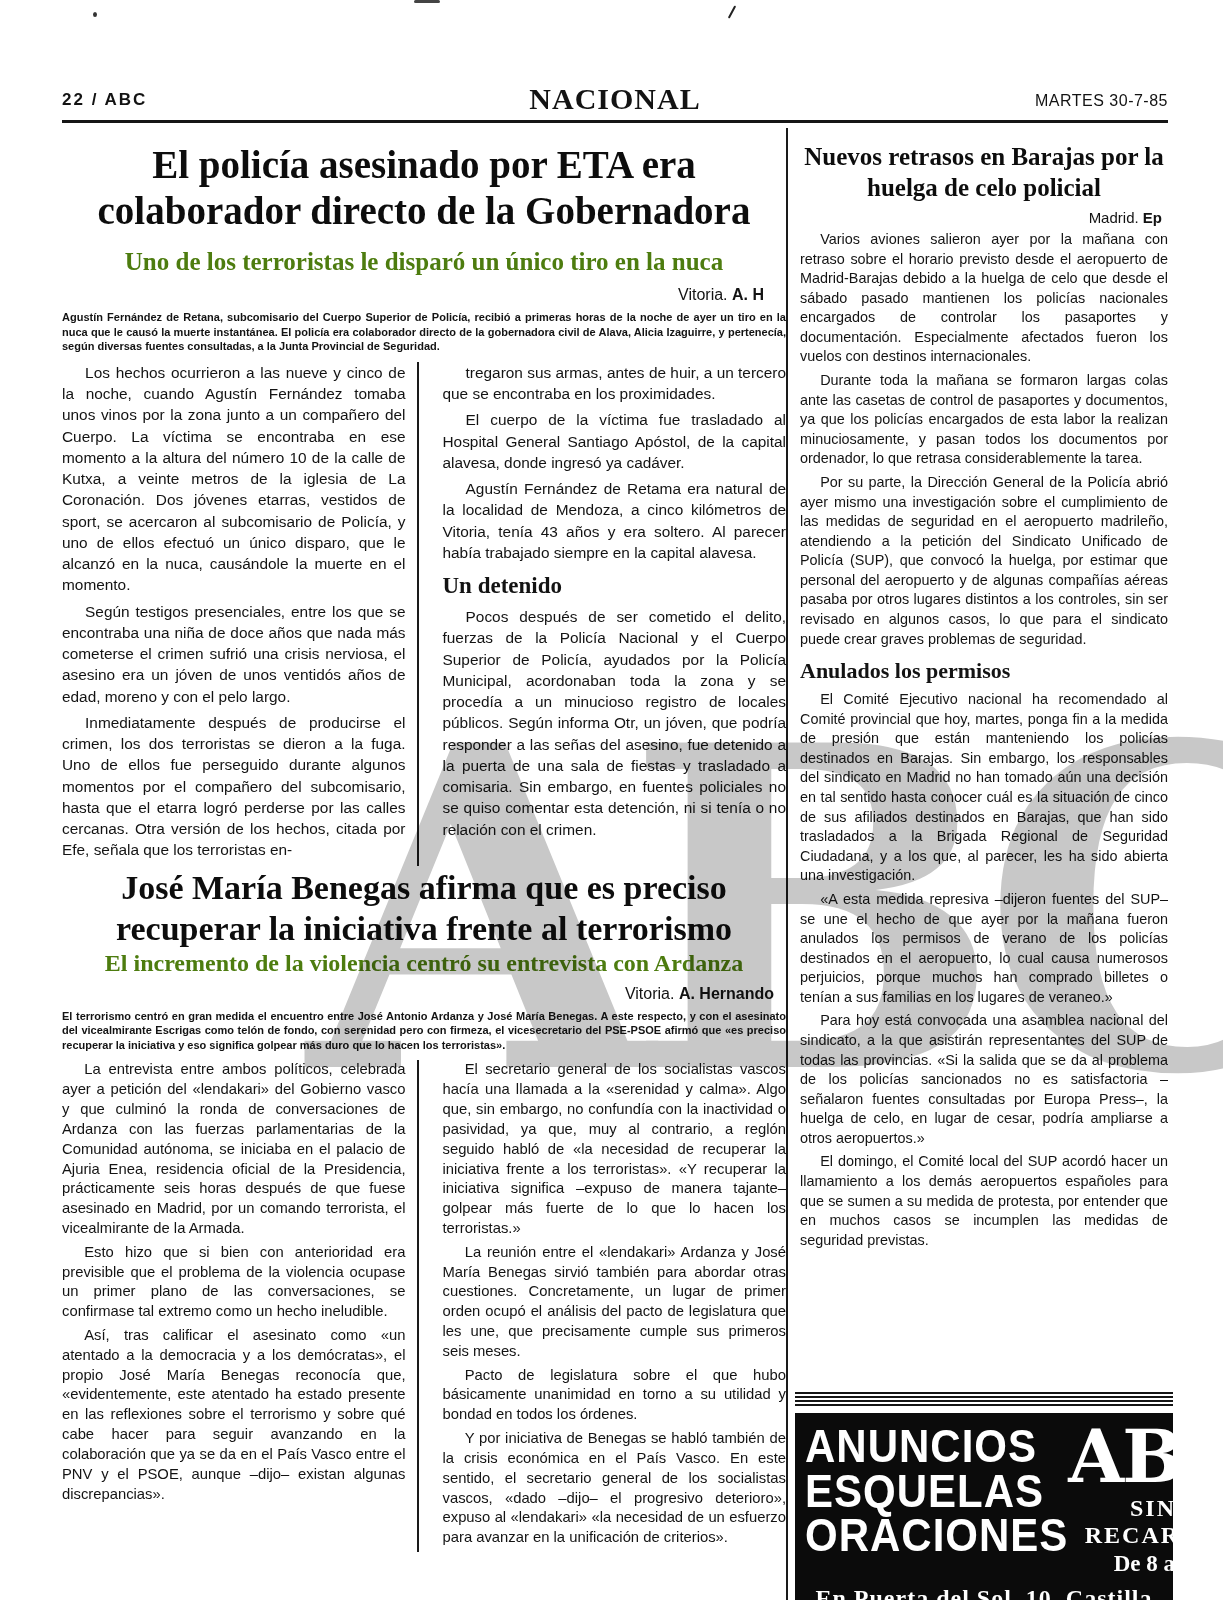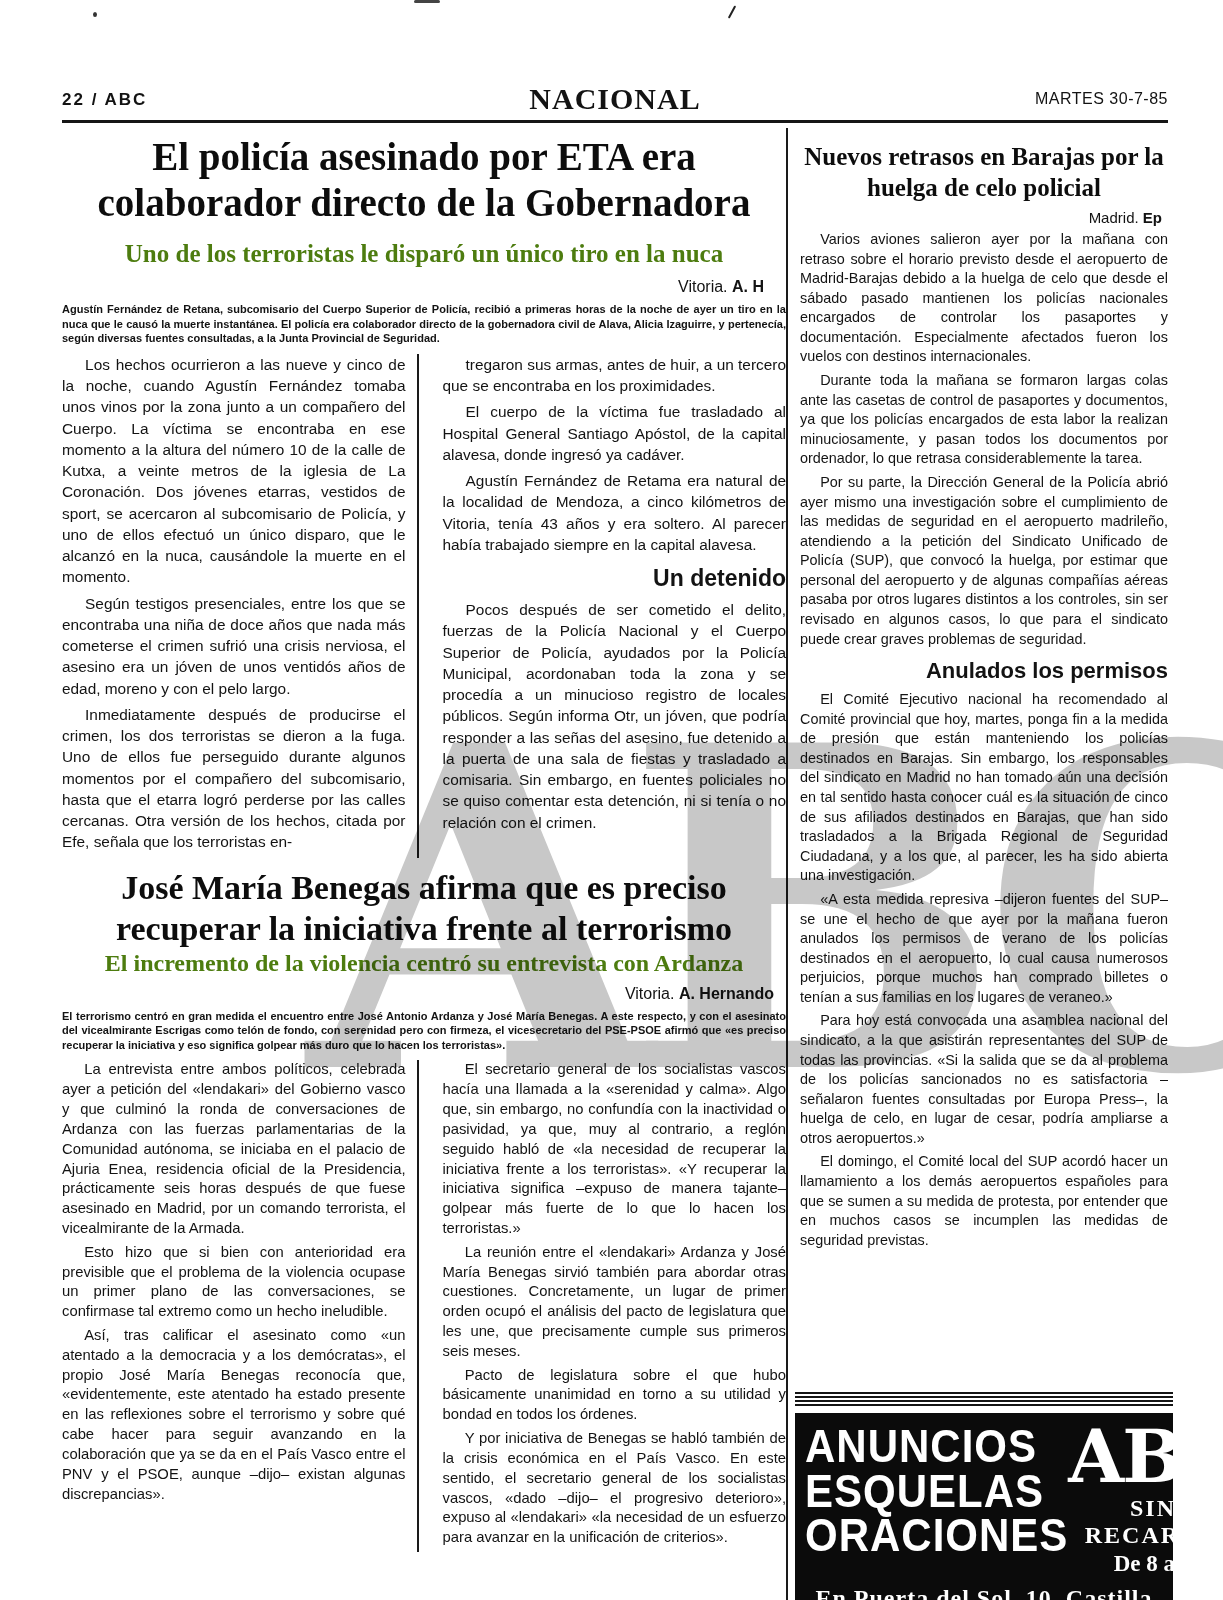--- a/index.html
+++ b/index.html
@@ -13,21 +13,21 @@
     font-family:"Liberation Sans", sans-serif;
   }
   
   .speck{position:absolute;background:#333;border-radius:50%;}
   .s1{left:93px;top:12px;width:4px;height:5px;}
   .s2{left:731px;top:5px;width:2px;height:14px;border-radius:1px;transform:rotate(28deg);background:#222;}
   .s3{left:414px;top:0;width:26px;height:3px;border-radius:2px;background:#444;}
   
   .masthead{
     position:absolute;left:62px;right:55px;top:90px;
-    display:flex;align-items:flex-start;justify-content:space-between;gap:10px;
+    display:flex;align-items:flex-end;justify-content:space-between;gap:10px;
   }
   .mh-left{font-weight:700;font-size:17px;letter-spacing:2px;}
   .mh-center{
     font-family:"Liberation Serif", serif;font-weight:700;
     font-size:30px;letter-spacing:1px;
     position:absolute;left:0;right:0;text-align:center;top:-8px;
   }
   .mh-right{font-size:16px;letter-spacing:.5px;}
   .masthead-rule{position:absolute;left:62px;right:55px;top:120px;height:3px;background:#161616;}
   
@@ -49,26 +49,26 @@
     hyphens:auto;
   }
   .cols{display:flex;margin-top:8px;}
   .col{flex:1 1 0;}
   .col p{
     margin:0 0 5px 0;text-indent:1.5em;text-align:justify;hyphens:auto;
   }
   .col-a{padding-right:11px;border-right:2px solid #1a1a1a;}
   .col-b{padding-left:24px;}
   .subsection{
-    font-family:Liberation Sans, sans-serif;font-weight:700;
-    font-size:23px;text-align:right;margin:10px 0 7px 0;
+    font-family:Liberation Serif, serif;font-weight:700;
+    font-size:23px;text-align:left;margin:10px 0 7px 0;
   }
   
   .article1{position:absolute;left:62px;top:130px;width:724px;}
-  .article1 .headline{font-size:39px;line-height:1.18;margin-top:4px;}
+  .article1 .headline{font-size:39px;line-height:1.18;margin-top:12px;}
   .article1 .subheadline{font-size:25px;margin-top:14px;}
   .article1 .byline{margin:10px 22px 2px 0;}
   .article1 .col p{font-size:15.4px;line-height:1.38;}
   .article1 .cols{min-height:468px;}
   
   .article2{position:absolute;left:62px;top:862px;width:724px;}
   .article2 .headline{font-size:34px;line-height:1.2;margin-top:6px;}
   .article2 .subheadline{font-size:24px;}
   .article2 .byline{margin:8px 12px 2px 0;}
   .article2 .col p{font-size:14.8px;line-height:1.34;margin-bottom:4px;}

